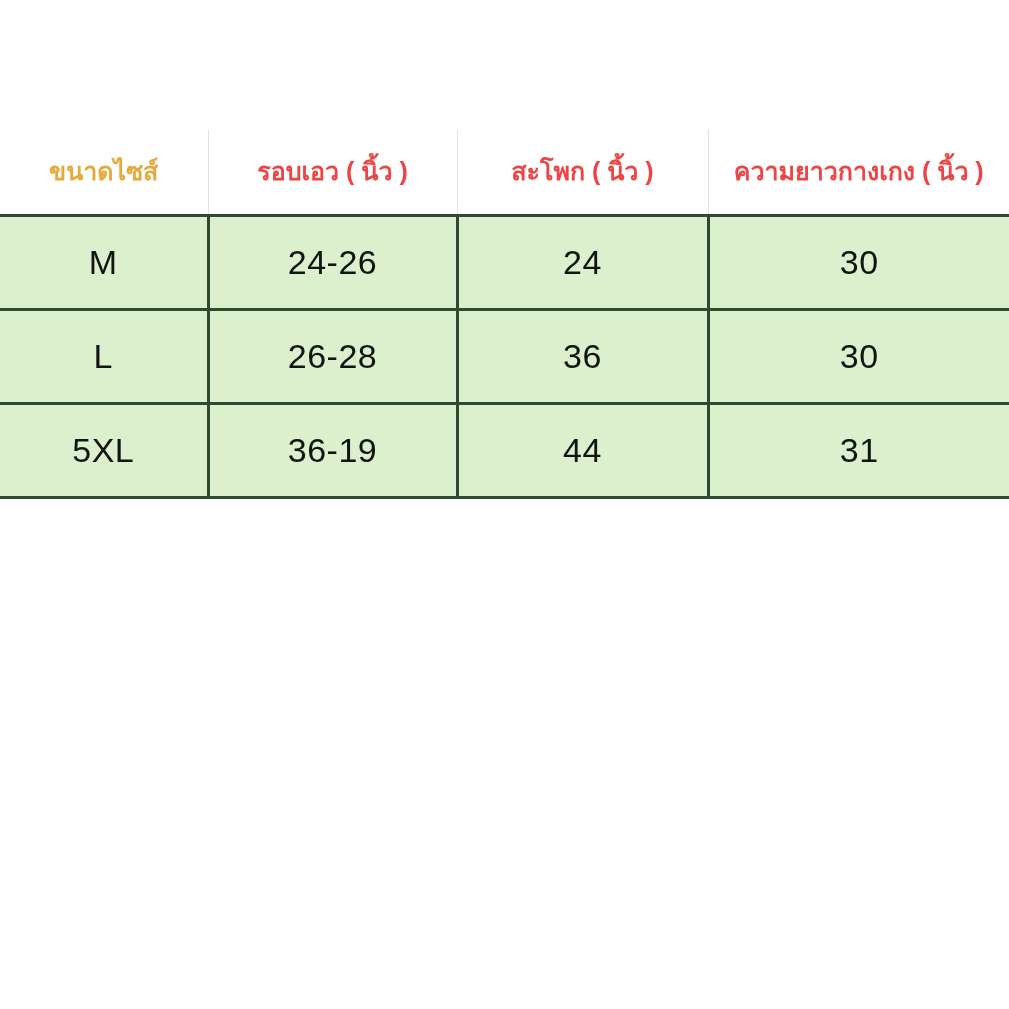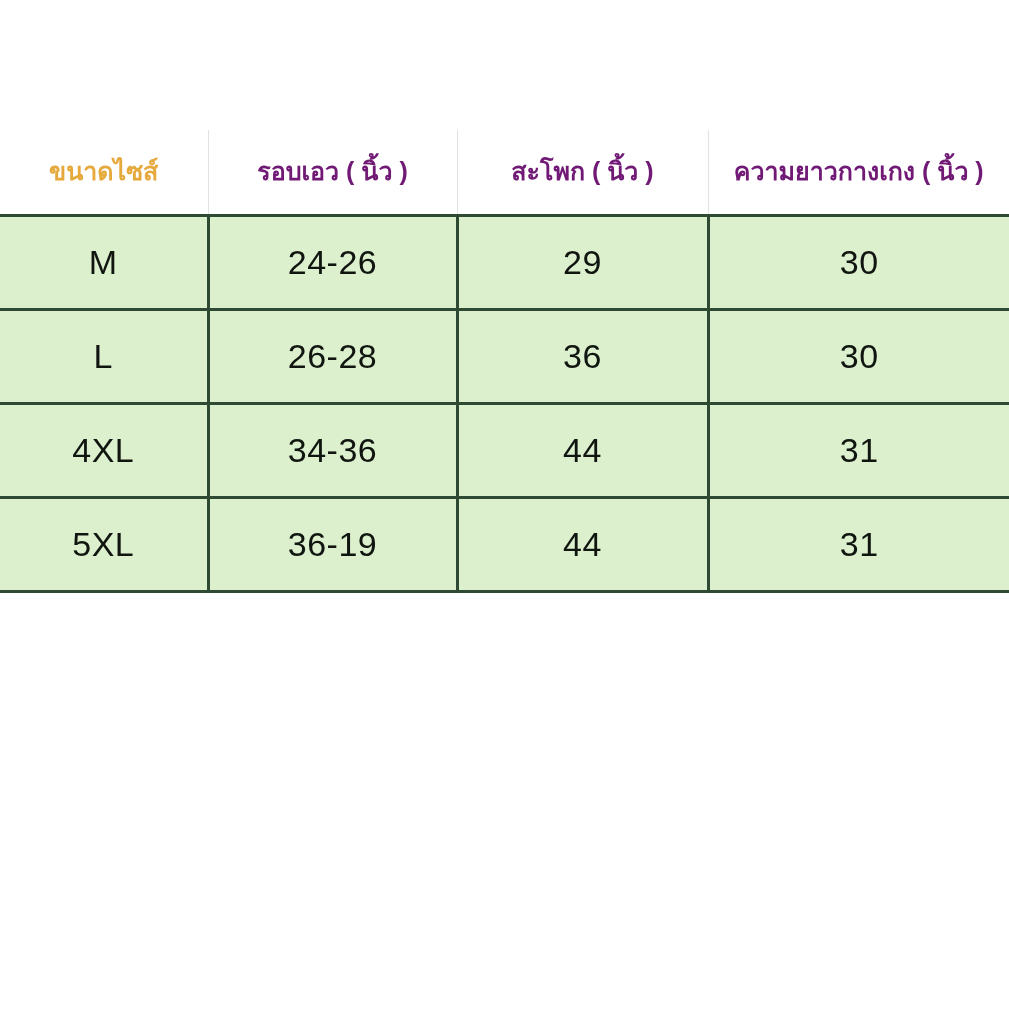--- a/index.html
+++ b/index.html
@@ -56,21 +56,21 @@
     line-height: 1.25;
     white-space: nowrap;
     border: none;
     border-right: 1px solid #e2e2e2;
     box-sizing: border-box;
   }
   thead th:last-child {
     border-right: none;
   }
   thead th.h-size  { color: #e5a93c; }
-  thead th.h-green { color: #701a75; }
+  thead th.h-green { color: #ef4444; }
 
   
   tbody tr { height: 94px; }
 
   tbody td {
     background: #dcf0ce;
     height: 94px;
     padding: 0 6px;
     text-align: center;
     vertical-align: middle;
@@ -109,34 +109,28 @@
           <th class="h-green">รอบเอว ( นิ้ว )</th>
           <th class="h-green">สะโพก ( นิ้ว )</th>
           <th class="h-green">ความยาวกางเกง ( นิ้ว )</th>
         </tr>
       </thead>
 
       <tbody>
         <tr>
           <td>M</td>
           <td>24-26</td>
-          <td>29</td>
+          <td>24</td>
           <td>30</td>
         </tr>
         <tr>
           <td>L</td>
           <td>26-28</td>
           <td>36</td>
           <td>30</td>
-        </tr>
-        <tr>
-          <td>4XL</td>
-          <td>34-36</td>
-          <td>44</td>
-          <td>31</td>
         </tr>
         <tr>
           <td>5XL</td>
           <td>36-19</td>
           <td>44</td>
           <td>31</td>
         </tr>
       </tbody>
     </table>
   </div>

